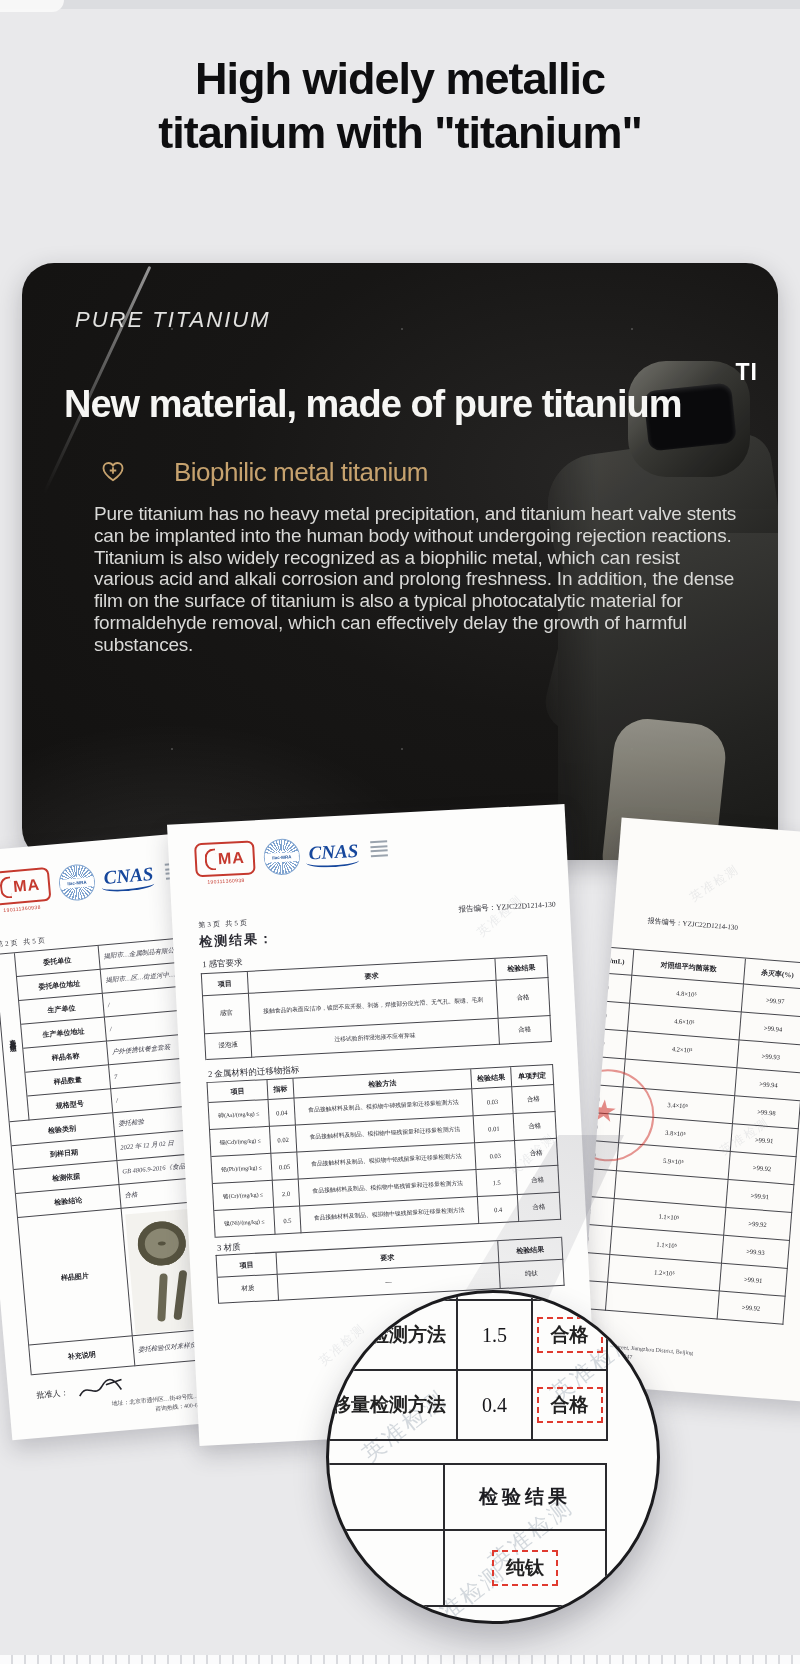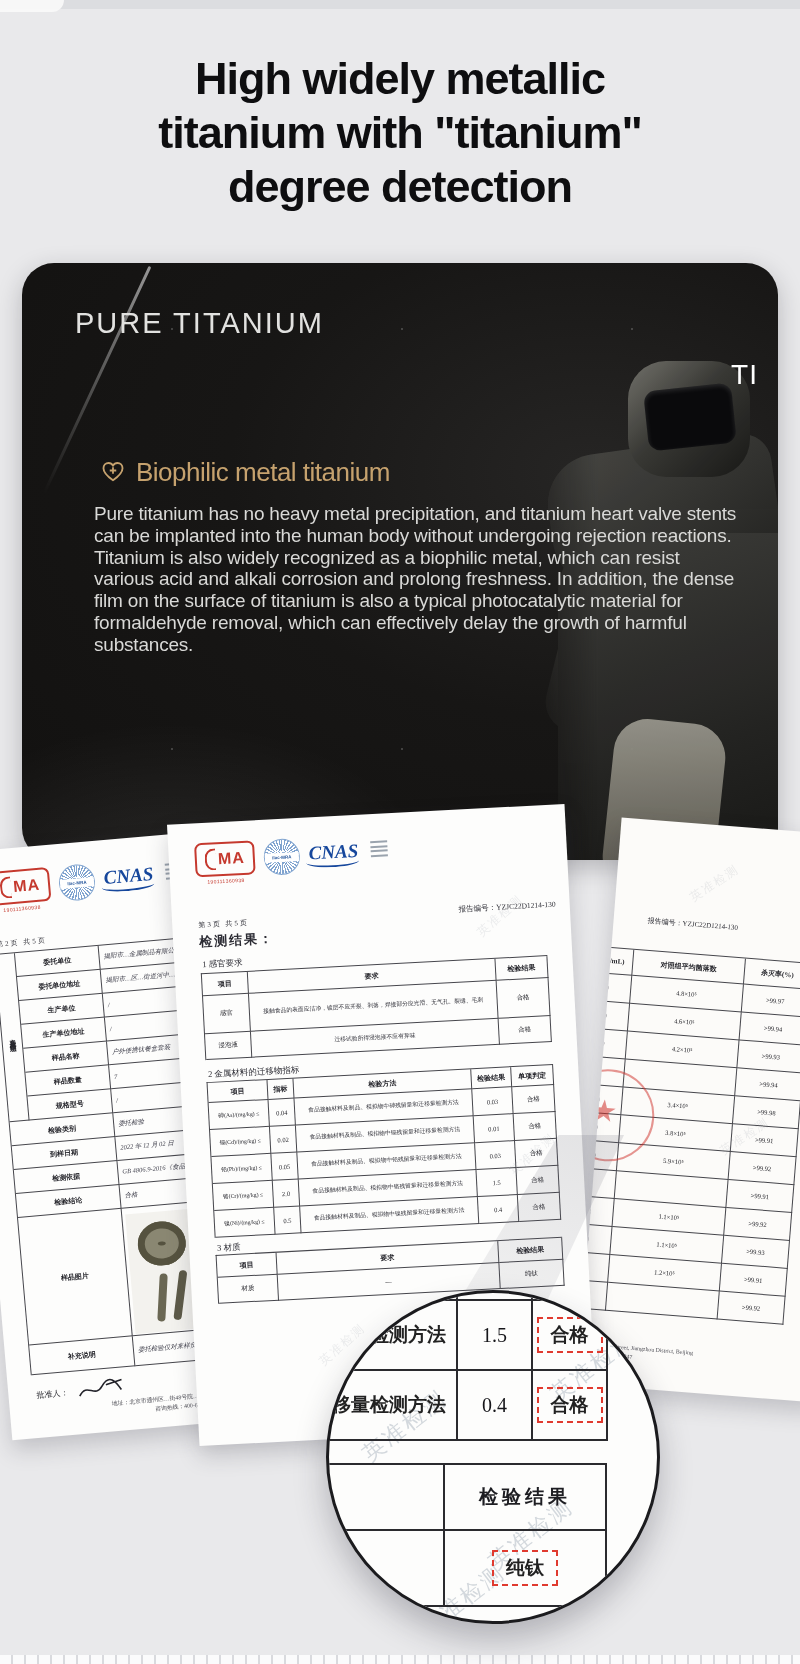--- a/index.html
+++ b/index.html
@@ -38,26 +38,26 @@
   .a-visor{right:44px;top:94px;width:88px;height:60px;border-radius:12px;background:#0a0a0c;
            transform:rotate(-6deg);box-shadow:inset 0 2px 5px rgba(255,255,255,.14);}
   .a-shoulder{right:0;top:152px;width:228px;height:140px;border-radius:50px 30px 0 60px;
           background:linear-gradient(150deg,#4a4a46,#222220);transform:rotate(-8deg);}
   .a-arm{right:148px;top:262px;width:70px;height:180px;border-radius:30px;
           background:linear-gradient(#565651,#2c2c2a);transform:rotate(14deg);}
   .a-torso{right:-22px;top:240px;width:242px;height:360px;border-radius:60px 20px 0 0;
           background:linear-gradient(160deg,#3b3b38 10%,#242422 60%,#161614 100%);}
   .a-leg{right:58px;top:428px;width:112px;height:172px;border-radius:34px;
           background:linear-gradient(170deg,#9a988e,#565349);transform:rotate(6deg);}
-  .eyebrow{position:absolute;left:53px;top:44px;font-size:29px;letter-spacing:2px;color:#e2e2e0;}
-  .ti-badge{position:absolute;right:20px;top:96px;font-size:28px;font-weight:normal;color:#fff;letter-spacing:1px;}
+  .eyebrow{position:absolute;left:53px;top:44px;font-size:22px;letter-spacing:2px;color:#e2e2e0;font-style:italic;}
+  .ti-badge{position:absolute;right:20px;top:96px;font-size:23px;font-weight:bold;color:#fff;letter-spacing:1px;}
   .hero-h{position:absolute;left:42px;top:120px;width:690px;font-size:38px;font-weight:bold;
           letter-spacing:-1px;color:#f6f6f4;}
   .bullet{position:absolute;left:78px;top:194px;display:flex;align-items:center;gap:10px;}
-  .bullet .lbl{font-size:26px;color:#c6a26e;letter-spacing:-.5px;}
+  .bullet .lbl{font-size:26px;color:#c6a26e;letter-spacing:-.5px;margin-left:38px;}
   .body-p{position:absolute;left:72px;top:240px;width:650px;font-size:19px;line-height:21.8px;
           color:#d9d9d7;letter-spacing:-.2px;}
   .ref{position:absolute;left:72px;top:416px;font-size:19.5px;color:#eceae6;letter-spacing:-.2px;}
   
   .paper{position:absolute;background:#fdfdfc;box-shadow:0 10px 22px rgba(50,50,65,.22);}
   .p-left{left:-14px;top:836px;width:352px;height:590px;transform:rotate(-5deg);z-index:2;overflow:hidden;}
   .p-center{left:183px;top:814px;width:398px;height:622px;transform:rotate(-3deg);z-index:3;overflow:hidden;}
   .p-right{left:599px;top:826px;width:240px;height:568px;transform:rotate(4.5deg);z-index:2;overflow:hidden;background:#fcfbf9;}
   .pwm{position:absolute;transform:rotate(-38deg);color:rgba(140,150,160,.16);font-size:12px;
        font-family:"Liberation Serif",serif;letter-spacing:2px;white-space:nowrap;}
@@ -134,37 +134,37 @@
 </head>
 <body>
 
 <div id="root">
   <div class="top-strip"></div>
   <div class="notch"></div>
 
   <div class="title">
     <div>High widely metallic</div>
     <div>titanium with "titanium"</div>
-    <div>degree detection</div>
   </div>
 
   <div class="hero">
     <div class="stars"></div>
     <div class="comet"></div>
     <div class="haze"></div>
     <div class="astro">
       <div class="a-shoulder"></div>
         <div class="a-arm"></div>
         <div class="a-torso"></div>
       <div class="a-leg"></div>
         <div class="a-helm"></div>
         <div class="a-visor"></div>
     </div>
     <div class="eyebrow">PURE TITANIUM</div>
     <div class="ti-badge">TI</div>
+    <div class="hero-h">New material, made of pure titanium</div>
     <div class="bullet">
       <span>
         <svg width="26" height="26" viewBox="0 0 24 24" fill="none" stroke="#c6a26e" stroke-width="1.7">
           <path d="M12 20.5 C 7 17, 3.2 13.5, 3.2 9.4 C 3.2 6.6 5.3 4.6 7.9 4.6 C 9.6 4.6 11.1 5.5 12 7 C 12.9 5.5 14.4 4.6 16.1 4.6 C 18.7 4.6 20.8 6.6 20.8 9.4 C 20.8 13.5 17 17 12 20.5 Z"></path>
           <path d="M12 8.5 v6 M9 11.5 h6"></path>
         </svg>
       </span>
       <span class="lbl">Biophilic metal titanium</span>
     </div>
     <div class="body-p">Pure titanium has no heavy metal precipitation, and titanium heart valve stents can be implanted into the human body without undergoing rejection reactions. Titanium is also widely recognized as a biophilic metal, which can resist various acid and alkali corrosion and prolong freshness. In addition, the dense film on the surface of titanium is also a typical photocatalytic material for formaldehyde removal, which can effectively delay the growth of harmful substances.</div>

